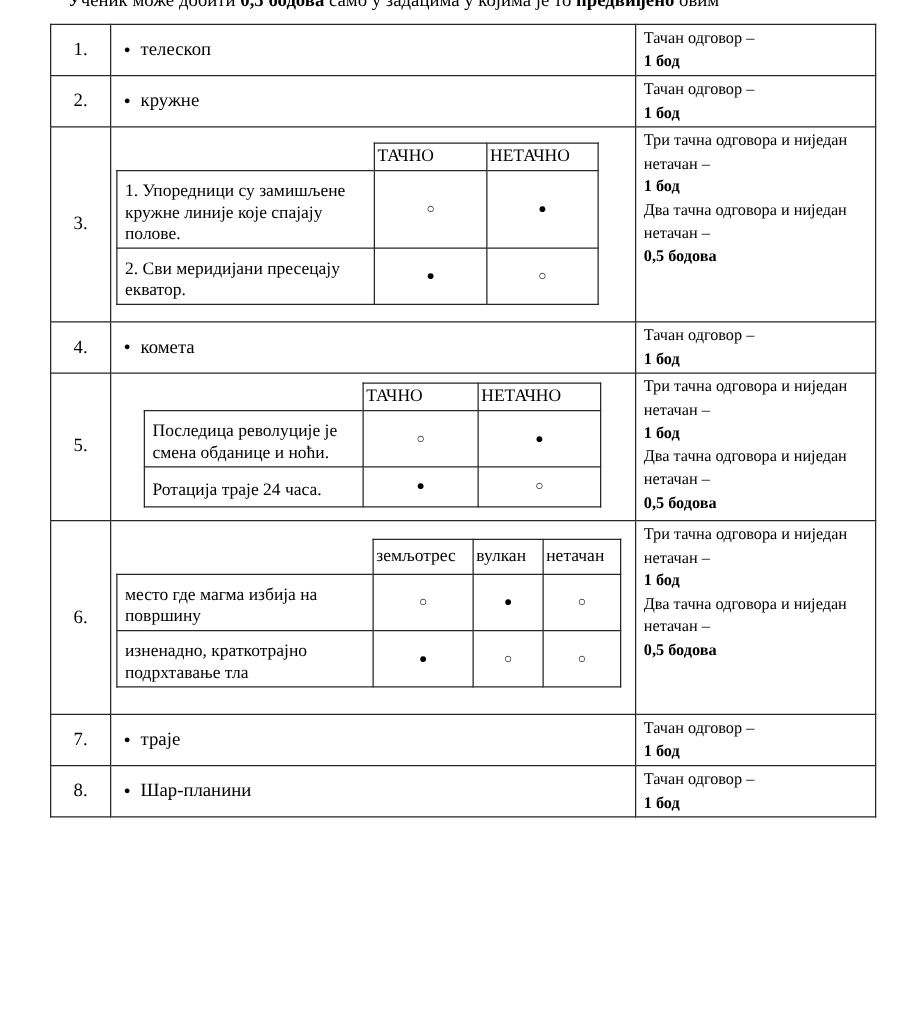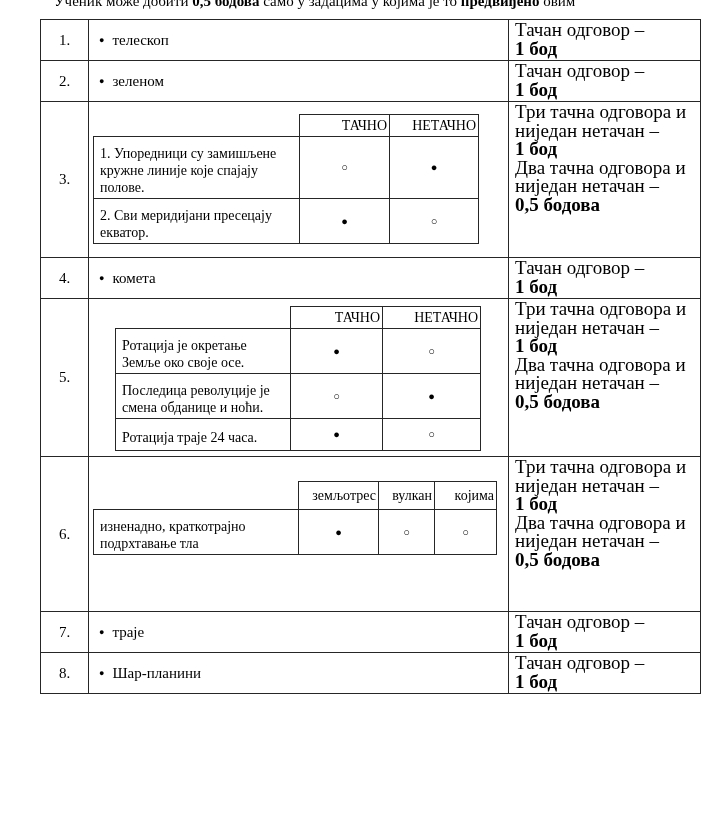--- a/index.html
+++ b/index.html
@@ -22,38 +22,38 @@
   table.main th{
     font-size:15px;font-weight:bold;text-align:center;
     height:36px;vertical-align:middle;padding:1px 2px;
   }
   td.num{text-align:center;font-size:15px;vertical-align:middle;padding:0;}
   tr.simple{height:31px;}
   tr.r3{height:156px;} tr.r5{height:118px;} tr.r6{height:155px;}
   td.ans{font-size:15px;vertical-align:middle;padding:2px 4px 2px 10px;margin-left:25px;}
   .bullet{font-size:9px;vertical-align:2px;margin-right:8px;}
   td.score{
-    font-size:19px;line-height:18.5px;vertical-align:top;
+    font-size:13px;line-height:18.5px;vertical-align:top;
     padding:1px 5px 2px 6px;
   }
   .sline{white-space:normal;}
   .pts{font-weight:bold;}
   td.solm{vertical-align:top;padding:0;}
 
   table.itab{border-collapse:collapse;table-layout:fixed;font-size:14px;}
   table.itab td{border:1.5px solid #262626;padding:1px 5px;line-height:17px;vertical-align:middle;}
   table.itab td.nob{border:none;background:transparent;}
-  table.itab td.hcell{text-align:right;padding:2px 2px;}
+  table.itab td.hcell{text-align:left;padding:2px 2px;}
   table.itab td.mark{text-align:center;font-size:11px;padding:1px 2px;}
   table.itab td.lbl{padding:8px 4px 2px 6px;}
 
   .itab3{margin:12px 0 10px 4px;}
   .itab5{margin:7px 0 5px 26px;}
   .itab5 tr.tall{height:40px;} .itab5 tr.one{height:32px;}
-  .itab6{margin:24px 0 9px 4px;}
+  .itab6{margin:14px 0 9px 4px;}
   .itab6 tr.hrow{height:28px;}
 </style>
 </head>
 <body>
 
 <div class="intro">
   <div class="ln1"><span>Ученик може добити </span><span class="b">0,5 бодова</span><span> само у задацима у којима је то </span><span class="b">предвиђено</span><span> овим</span></div>
 </div>
 
 <table class="main">
@@ -72,21 +72,21 @@
     </td>
     <td class="score">
       <div class="sline">Тачан одговор –</div>
       <div class="sline pts">1 бод</div>
     </td>
   </tr>
 
   <tr class="simple">
     <td class="num">2.</td>
     <td class="ans">
-      <span class="bullet">●</span><span>зеленом</span>
+      <span class="bullet">●</span><span>кружне</span>
     </td>
     <td class="score">
       <div class="sline">Тачан одговор –</div>
       <div class="sline pts">1 бод</div>
     </td>
   </tr>
 
   <tr class="r3">
     <td class="num">3.</td>
     <td class="solm">
@@ -141,25 +141,20 @@
         <colgroup>
               <col style="width:175px">
               <col style="width:92px">
               <col style="width:98px">
             </colgroup>
         <tbody>
               <tr>
           <td class="nob"></td>
           <td class="hcell">ТАЧНО</td>
           <td class="hcell">НЕТАЧНО</td>
-        </tr>
-        <tr class="tall">
-          <td class="lbl">Ротација је окретање Земље око своје осе.</td>
-          <td class="mark">●</td>
-          <td class="mark">○</td>
         </tr>
         <tr class="tall">
           <td class="lbl">Последица револуције је смена обданице и ноћи.</td>
           <td class="mark">○</td>
           <td class="mark">●</td>
         </tr>
         <tr class="one">
           <td class="lbl">Ротација траје 24 часа.</td>
           <td class="mark">●</td>
           <td class="mark">○</td>
@@ -183,21 +178,27 @@
               <col style="width:205px">
               <col style="width:80px">
               <col style="width:56px">
               <col style="width:62px">
             </colgroup>
         <tbody>
               <tr class="hrow">
           <td class="nob"></td>
           <td class="hcell">земљотрес</td>
           <td class="hcell">вулкан</td>
-          <td class="hcell">којима</td>
+          <td class="hcell">нетачан</td>
+        </tr>
+        <tr>
+          <td class="lbl">место где магма избија на површину</td>
+          <td class="mark">○</td>
+          <td class="mark">●</td>
+          <td class="mark">○</td>
         </tr>
         <tr>
           <td class="lbl">изненадно, краткотрајно подрхтавање тла</td>
           <td class="mark">●</td>
           <td class="mark">○</td>
           <td class="mark">○</td>
         </tr>
       </tbody>
           </table>
     </td>

